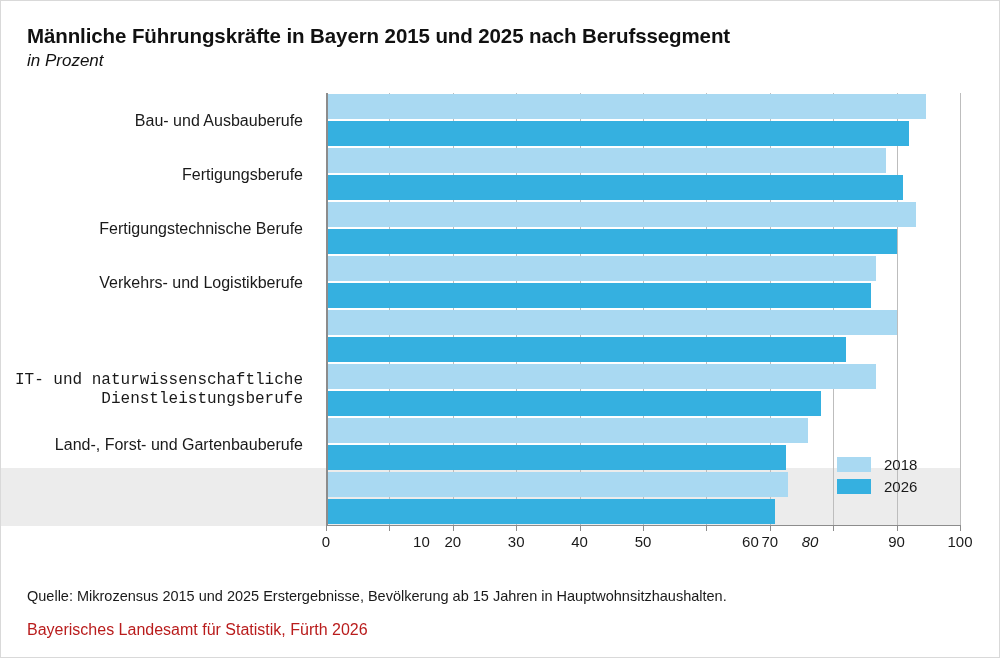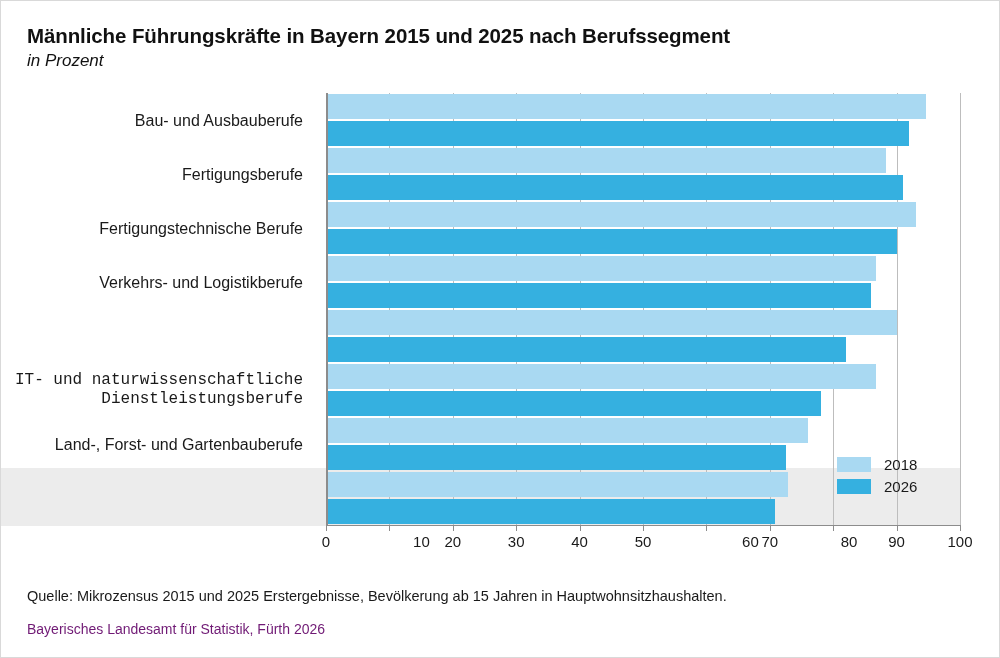--- a/index.html
+++ b/index.html
@@ -159,22 +159,22 @@
     position: absolute;
     left: 26px;
     top: 587px;
     font-size: 14.5px;
     color: #1a1a1a;
   }
   .publisher-note {
     position: absolute;
     left: 26px;
     top: 620px;
-    font-size: 14px;
-    color: #701a75;
+    font-size: 16px;
+    color: #b91c1c;
   }
 </style>
 </head>
 <body>
 
 <div id="page">
 
   <div class="title-block">
     <div class="chart-title">Männliche Führungskräfte in Bayern 2015 und 2025 nach Berufssegment</div>
     <div class="chart-subtitle">in Prozent</div>
@@ -214,21 +214,21 @@
       <div class="tick" style="left: 317px;"></div>
       <div class="tick-label" style="left: 317px;">50</div>
       <div class="gridline" style="left: 380.4px;"></div>
       <div class="tick" style="left: 380.4px;"></div>
       <div class="tick-label" style="left: 380.4px; margin-left: 44px;">60</div>
       <div class="gridline" style="left: 443.8px;"></div>
       <div class="tick" style="left: 443.8px;"></div>
       <div class="tick-label" style="left: 443.8px;">70</div>
       <div class="gridline" style="left: 507.2px;"></div>
       <div class="tick" style="left: 507.2px;"></div>
-      <div class="tick-label" style="left: 523px;">80</div>
+      <div class="tick-label" style="left: 484px; font-style: italic;">80</div>
       <div class="gridline" style="left: 570.6px;"></div>
       <div class="tick" style="left: 570.6px;"></div>
       <div class="tick-label" style="left: 570.6px;">90</div>
       <div class="gridline" style="left: 634px;"></div>
       <div class="tick" style="left: 634px;"></div>
       <div class="tick-label" style="left: 634px;">100</div>
       <div class="bar y2015" style="left: 0px; width: 600.398px; top: 1px;"></div>
       <div class="bar y2015" style="left: 0px; width: 559.822px; top: 55px;"></div>
       <div class="bar y2015" style="left: 0px; width: 589.62px; top: 109px;"></div>
       <div class="bar y2015" style="left: 0px; width: 550.312px; top: 163px;"></div>

